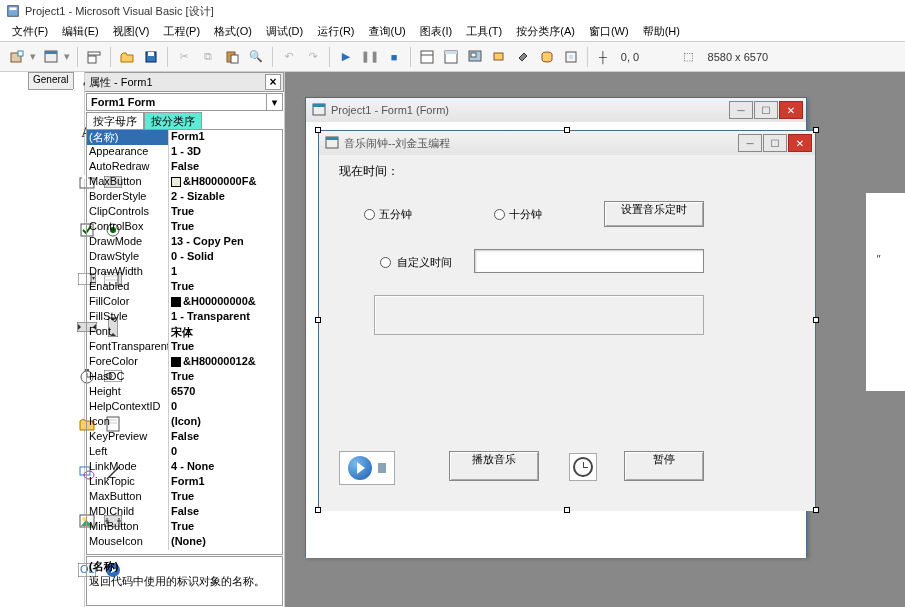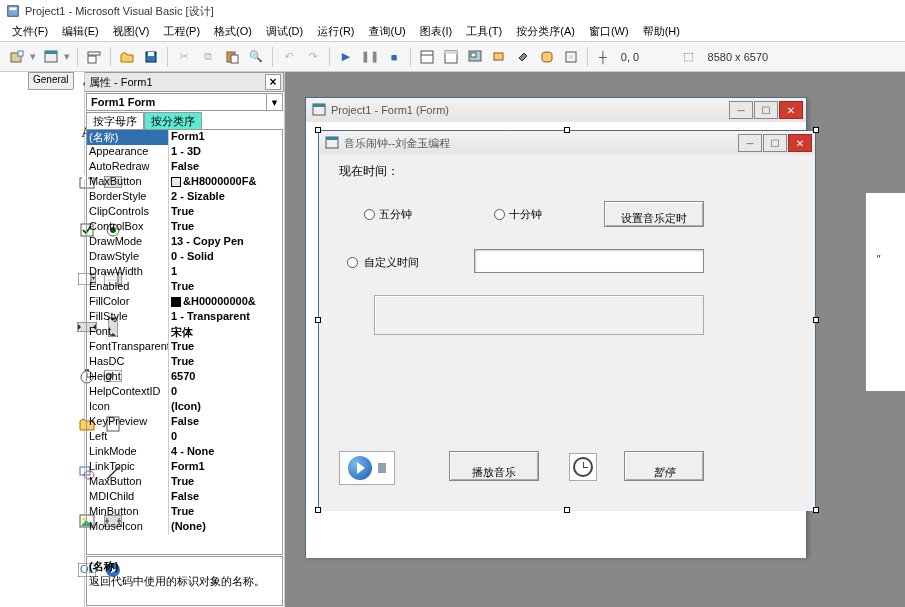--- a/index.html
+++ b/index.html
@@ -66,21 +66,21 @@
   background-image: radial-gradient(#999 0.6px, transparent 0.6px);
   background-size: 8px 8px;
   background-position: 4px 4px;
 }
 .handle { position:absolute; width:6px; height:6px; background:#fff; border:1px solid #000;}
 
 .ctrl { position:absolute; }
 .lbl-ctrl { font-size:12px; }
 .radio { display:flex; align-items:center; gap:4px; font-size:12px;}
 .radio .dot{ width:11px; height:11px; border:1px solid #555; border-radius:50%; background:#fff;}
-.btn-ctrl { border:1px solid #888; background:#efefef; display:flex; align-items:flex-end; justify-content:center; font-size:12px; box-shadow: inset 1px 1px 0 #fff, inset -1px -1px 0 #aaa;}
+.btn-ctrl { border:1px solid #888; background:#efefef; display:flex; align-items:flex-start; justify-content:center; font-size:12px; box-shadow: inset 1px 1px 0 #fff, inset -1px -1px 0 #aaa;}
 .txt-ctrl { background:#fff; border:1px solid #888; box-shadow: inset 1px 1px 2px #ccc;}
 .frame-ctrl { border:1px solid #aaa; box-shadow: inset 1px 1px 0 #fff;}
 
 .play-icon { width:24px; height:24px; border-radius:50%; background: radial-gradient(circle at 30% 30%, #7ab8ef, #1a5fb0); position:relative;}
 .play-icon:after{content:""; position:absolute; left:9px; top:6px; border-left:8px solid #fff; border-top:6px solid transparent; border-bottom:6px solid transparent;}
 .stop-icon { width:8px; height:10px; background:#8aa3b5; }
 .clock-icon { width:20px; height:20px; border:2px solid #444; border-radius:50%; position:relative;}
 .clock-icon:after{content:""; position:absolute; left:8px; top:3px; width:1px; height:6px; background:#444;}
 .clock-icon:before{content:""; position:absolute; left:8px; top:8px; width:5px; height:1px; background:#444;}
 
@@ -426,20 +426,24 @@
         </div>
         <div class="prop-row">
           <div class="pn">Font</div>
           <div class="pv">宋体</div>
         </div>
         <div class="prop-row">
           <div class="pn">FontTransparent</div>
           <div class="pv">True</div>
         </div>
         <div class="prop-row">
+          <div class="pn">ForeColor</div>
+          <div class="pv"><span class="swatch" style="background: rgb(0, 0, 0);"></span>&amp;H80000012&amp;</div>
+        </div>
+        <div class="prop-row">
           <div class="pn">HasDC</div>
           <div class="pv">True</div>
         </div>
         <div class="prop-row">
           <div class="pn">Height</div>
           <div class="pv">6570</div>
         </div>
         <div class="prop-row">
           <div class="pn">HelpContextID</div>
           <div class="pv">0</div>
@@ -526,39 +530,39 @@
                 <span>五分钟</span>
               </div>
             <div class="ctrl radio" style="left:175px; top:52px;">
                 <div class="dot"></div>
                 <span>十分钟</span>
               </div>
             <div class="ctrl btn-ctrl" style="left:285px; top:46px; width:100px; height:26px;">
                 <span>设置音乐定时</span>
               </div>
 
-            <div class="ctrl radio" style="left:28px; top:100px;gap:6px;">
+            <div class="ctrl radio" style="left:61px; top:100px;gap:6px;">
                 <div class="dot"></div>
                 <span>自定义时间</span>
               </div>
             <div class="ctrl txt-ctrl" style="left:155px; top:94px; width:230px; height:24px;"></div>
 
             <div class="ctrl frame-ctrl" style="left:55px; top:140px; width:330px; height:40px;"></div>
 
             <div class="ctrl" style="left:20px; top:296px; display:flex; align-items:center; gap:6px; background:#fff; border:1px solid #aaa; padding:4px 8px;">
               <div class="play-icon"></div>
               <div class="stop-icon"></div>
             </div>
             <div class="ctrl btn-ctrl" style="left:130px; top:296px; width:90px; height:30px;">
                 <span>播放音乐</span>
               </div>
             <div class="ctrl" style="left:250px; top:298px; background:#fff; border:1px solid #aaa; padding:3px;">
                 <div class="clock-icon"></div>
               </div>
-            <div class="ctrl btn-ctrl" style="left:305px; top:296px; width:80px; height:30px;font-style:italic;">
+            <div class="ctrl btn-ctrl" style="left:305px; top:296px; width:80px; height:30px;">
                 <span>暂停</span>
               </div>
           </div>
 
           <div class="handle" style="left:-4px; top:-4px;"></div>
           <div class="handle" style="left:50%; top:-4px; margin-left:-3px;"></div>
           <div class="handle" style="right:-4px; top:-4px;"></div>
           <div class="handle" style="left:-4px; top:50%; margin-top:-3px;"></div>
           <div class="handle" style="right:-4px; top:50%; margin-top:-3px;"></div>
           <div class="handle" style="left:-4px; bottom:-4px;"></div>

